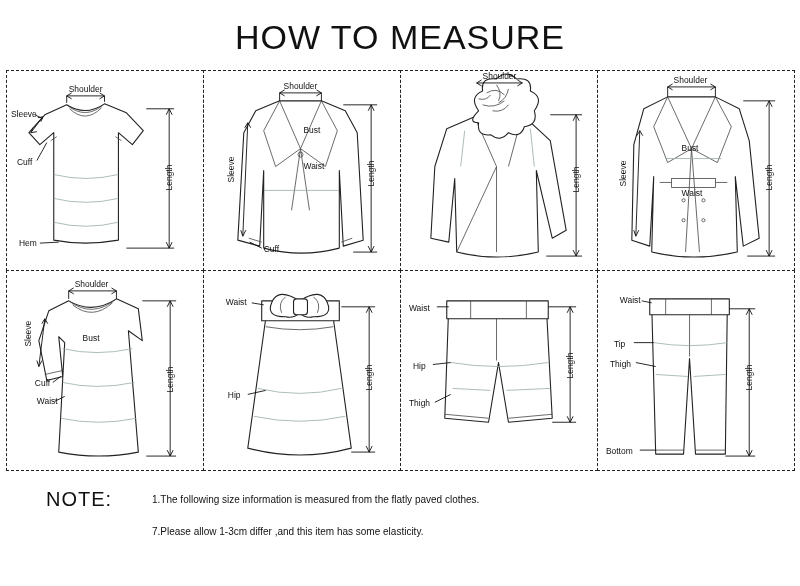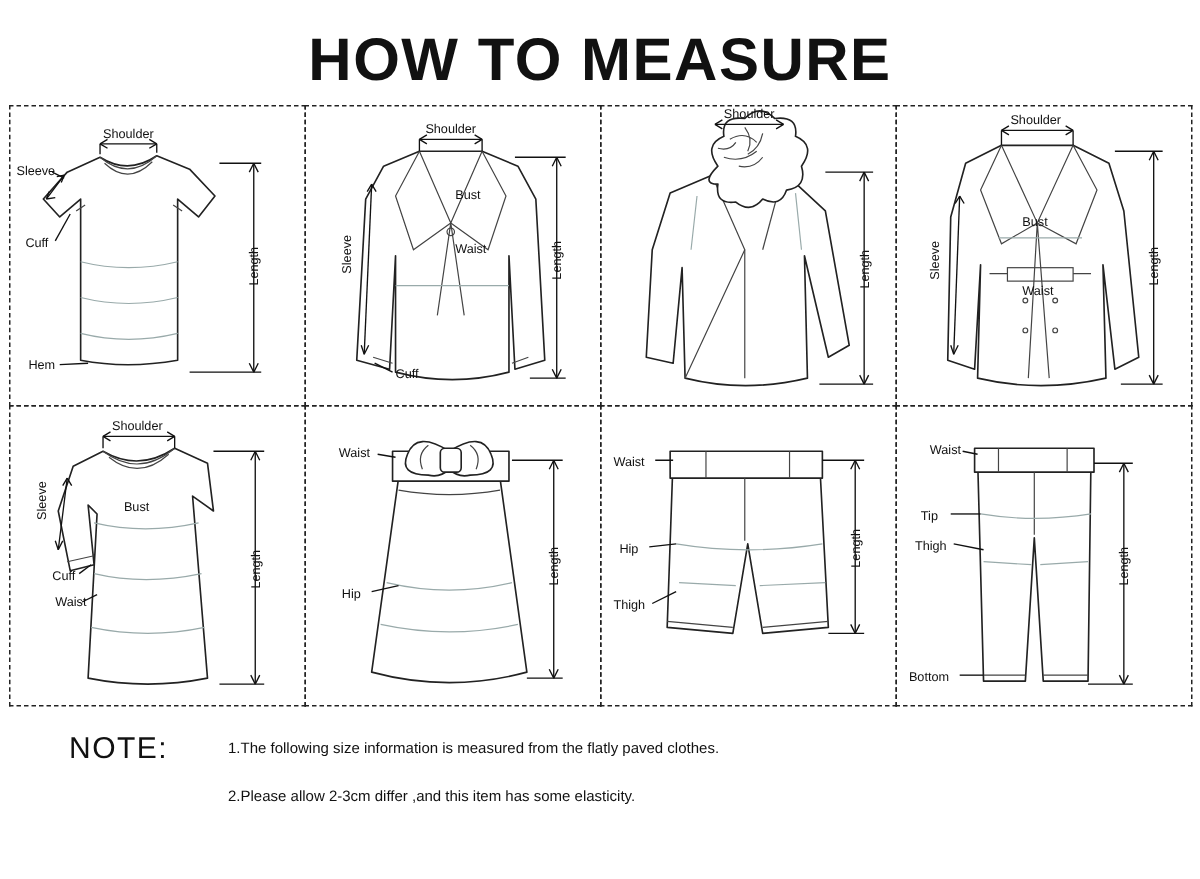--- a/index.html
+++ b/index.html
@@ -7,21 +7,21 @@
     width:800px;height:586px;
     background:#ffffff;
     font-family:"Liberation Sans", sans-serif;
     color:#111;
     overflow:hidden;
     position:relative;
   }
   .title{
     position:absolute;top:18px;left:0;width:800px;
     text-align:center;
-    font-size:40px;font-weight:bold;letter-spacing:1px;
+    font-size:34px;font-weight:normal;letter-spacing:1px;
   }
   .grid{
     position:absolute;
     left:6px;top:70px;
     width:788px;height:400px;
     display:grid;
     grid-template-columns:1fr 1fr 1fr 1fr;
     grid-template-rows:1fr 1fr;
   }
   .cell{
@@ -350,14 +350,14 @@
       </g>
       <text class="lbl" x="155" y="120" transform="rotate(-90 155 120)">Length</text>
     </svg>
   </div>
 
 </div>
 
 <div class="note">
   <div class="note-label">NOTE:</div>
   <div class="note-line l1">1.The following size information is measured from the flatly paved clothes.</div>
-  <div class="note-line l2">2.Please allow 2-3cm differ ,and this item has some elasticity.</div>
+  <div class="note-line l2">7.Please allow 1-3cm differ ,and this item has some elasticity.</div>
 </div>
 
 </body></html>

